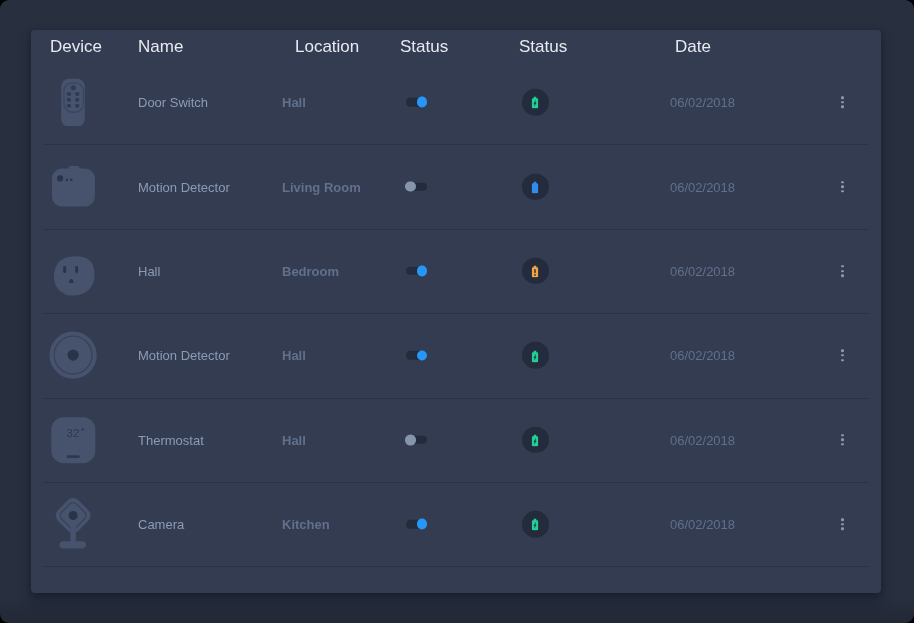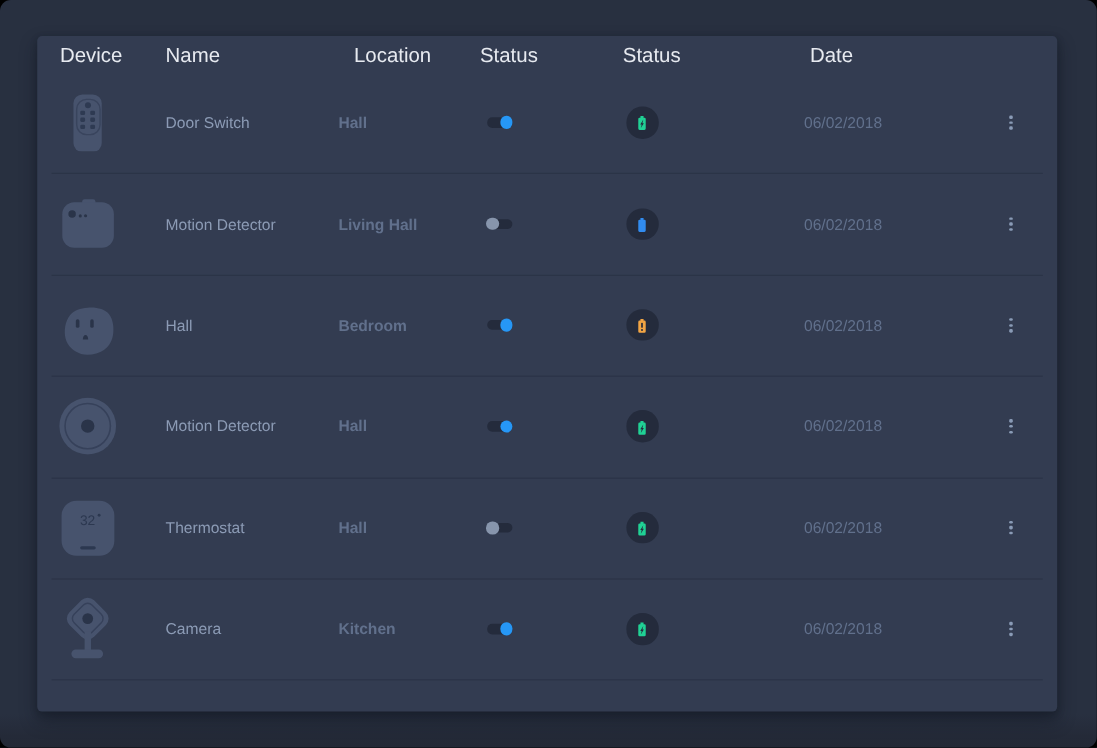--- a/index.html
+++ b/index.html
@@ -74,21 +74,21 @@
 
   <div class="row" style="top:114.4px">
     <svg class="icon" viewBox="0 0 48 48">
       <rect x="19.5" y="3" width="11" height="6" rx="2" fill="#47536D"></rect>
       <rect x="2.9" y="5.5" width="43" height="38" rx="10" fill="#47536D"></rect>
       <circle cx="11.1" cy="15.4" r="3.1" fill="#2A3449"></circle>
       <circle cx="17.9" cy="16.9" r="1.3" fill="#2A3449"></circle>
       <circle cx="22.3" cy="16.8" r="1.3" fill="#2A3449"></circle>
     </svg>
     <span class="name">Motion Detector</span>
-        <span class="loc">Living Hall</span>
+        <span class="loc">Living Room</span>
     <div class="toggle off">
           <div class="knob"></div>
         </div>
     <div class="badge">
       <svg width="12" height="14" viewBox="0 0 12 14">
         <path fill="#318CF0" d="M7.3 3.4 V2 H4.7 V3.4 H4 A1.1 1.1 0 0 0 2.9 4.5 V12.4 A1.1 1.1 0 0 0 4 13.5 H8 A1.1 1.1 0 0 0 9.1 12.4 V4.5 A1.1 1.1 0 0 0 8 3.4 Z"></path>
       </svg>
     </div>
     <span class="date">06/02/2018</span>
     <div class="dots">

